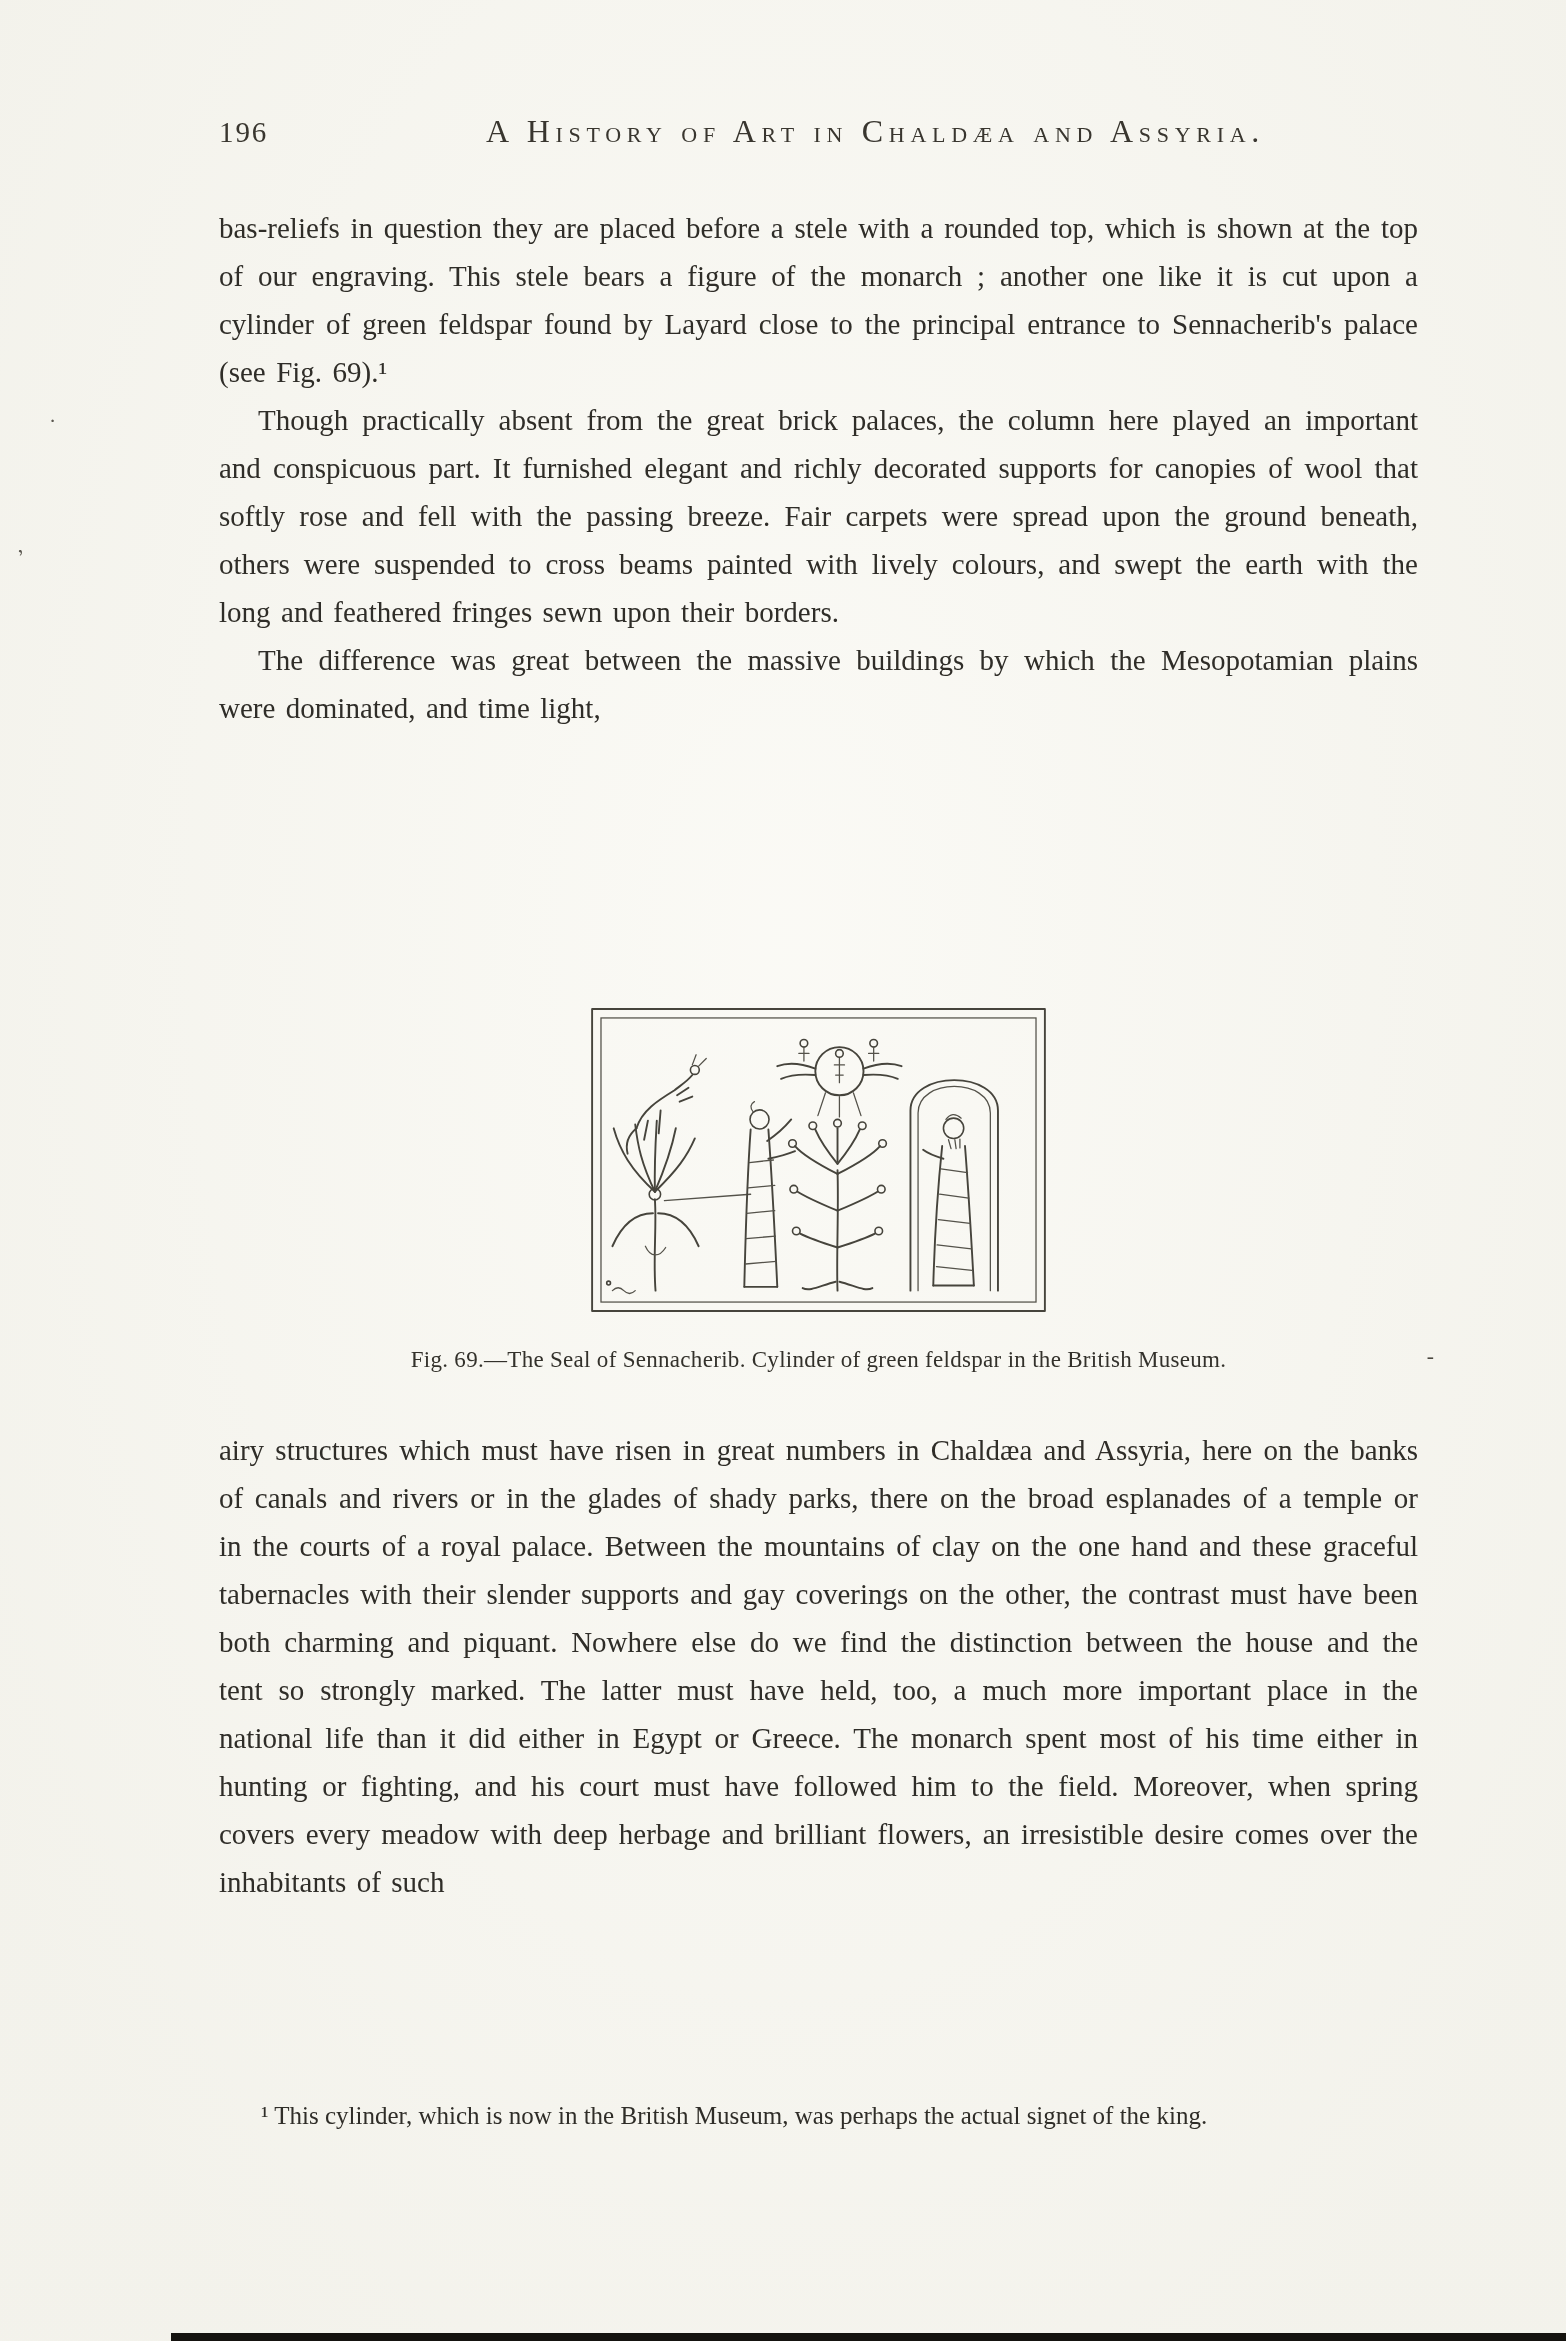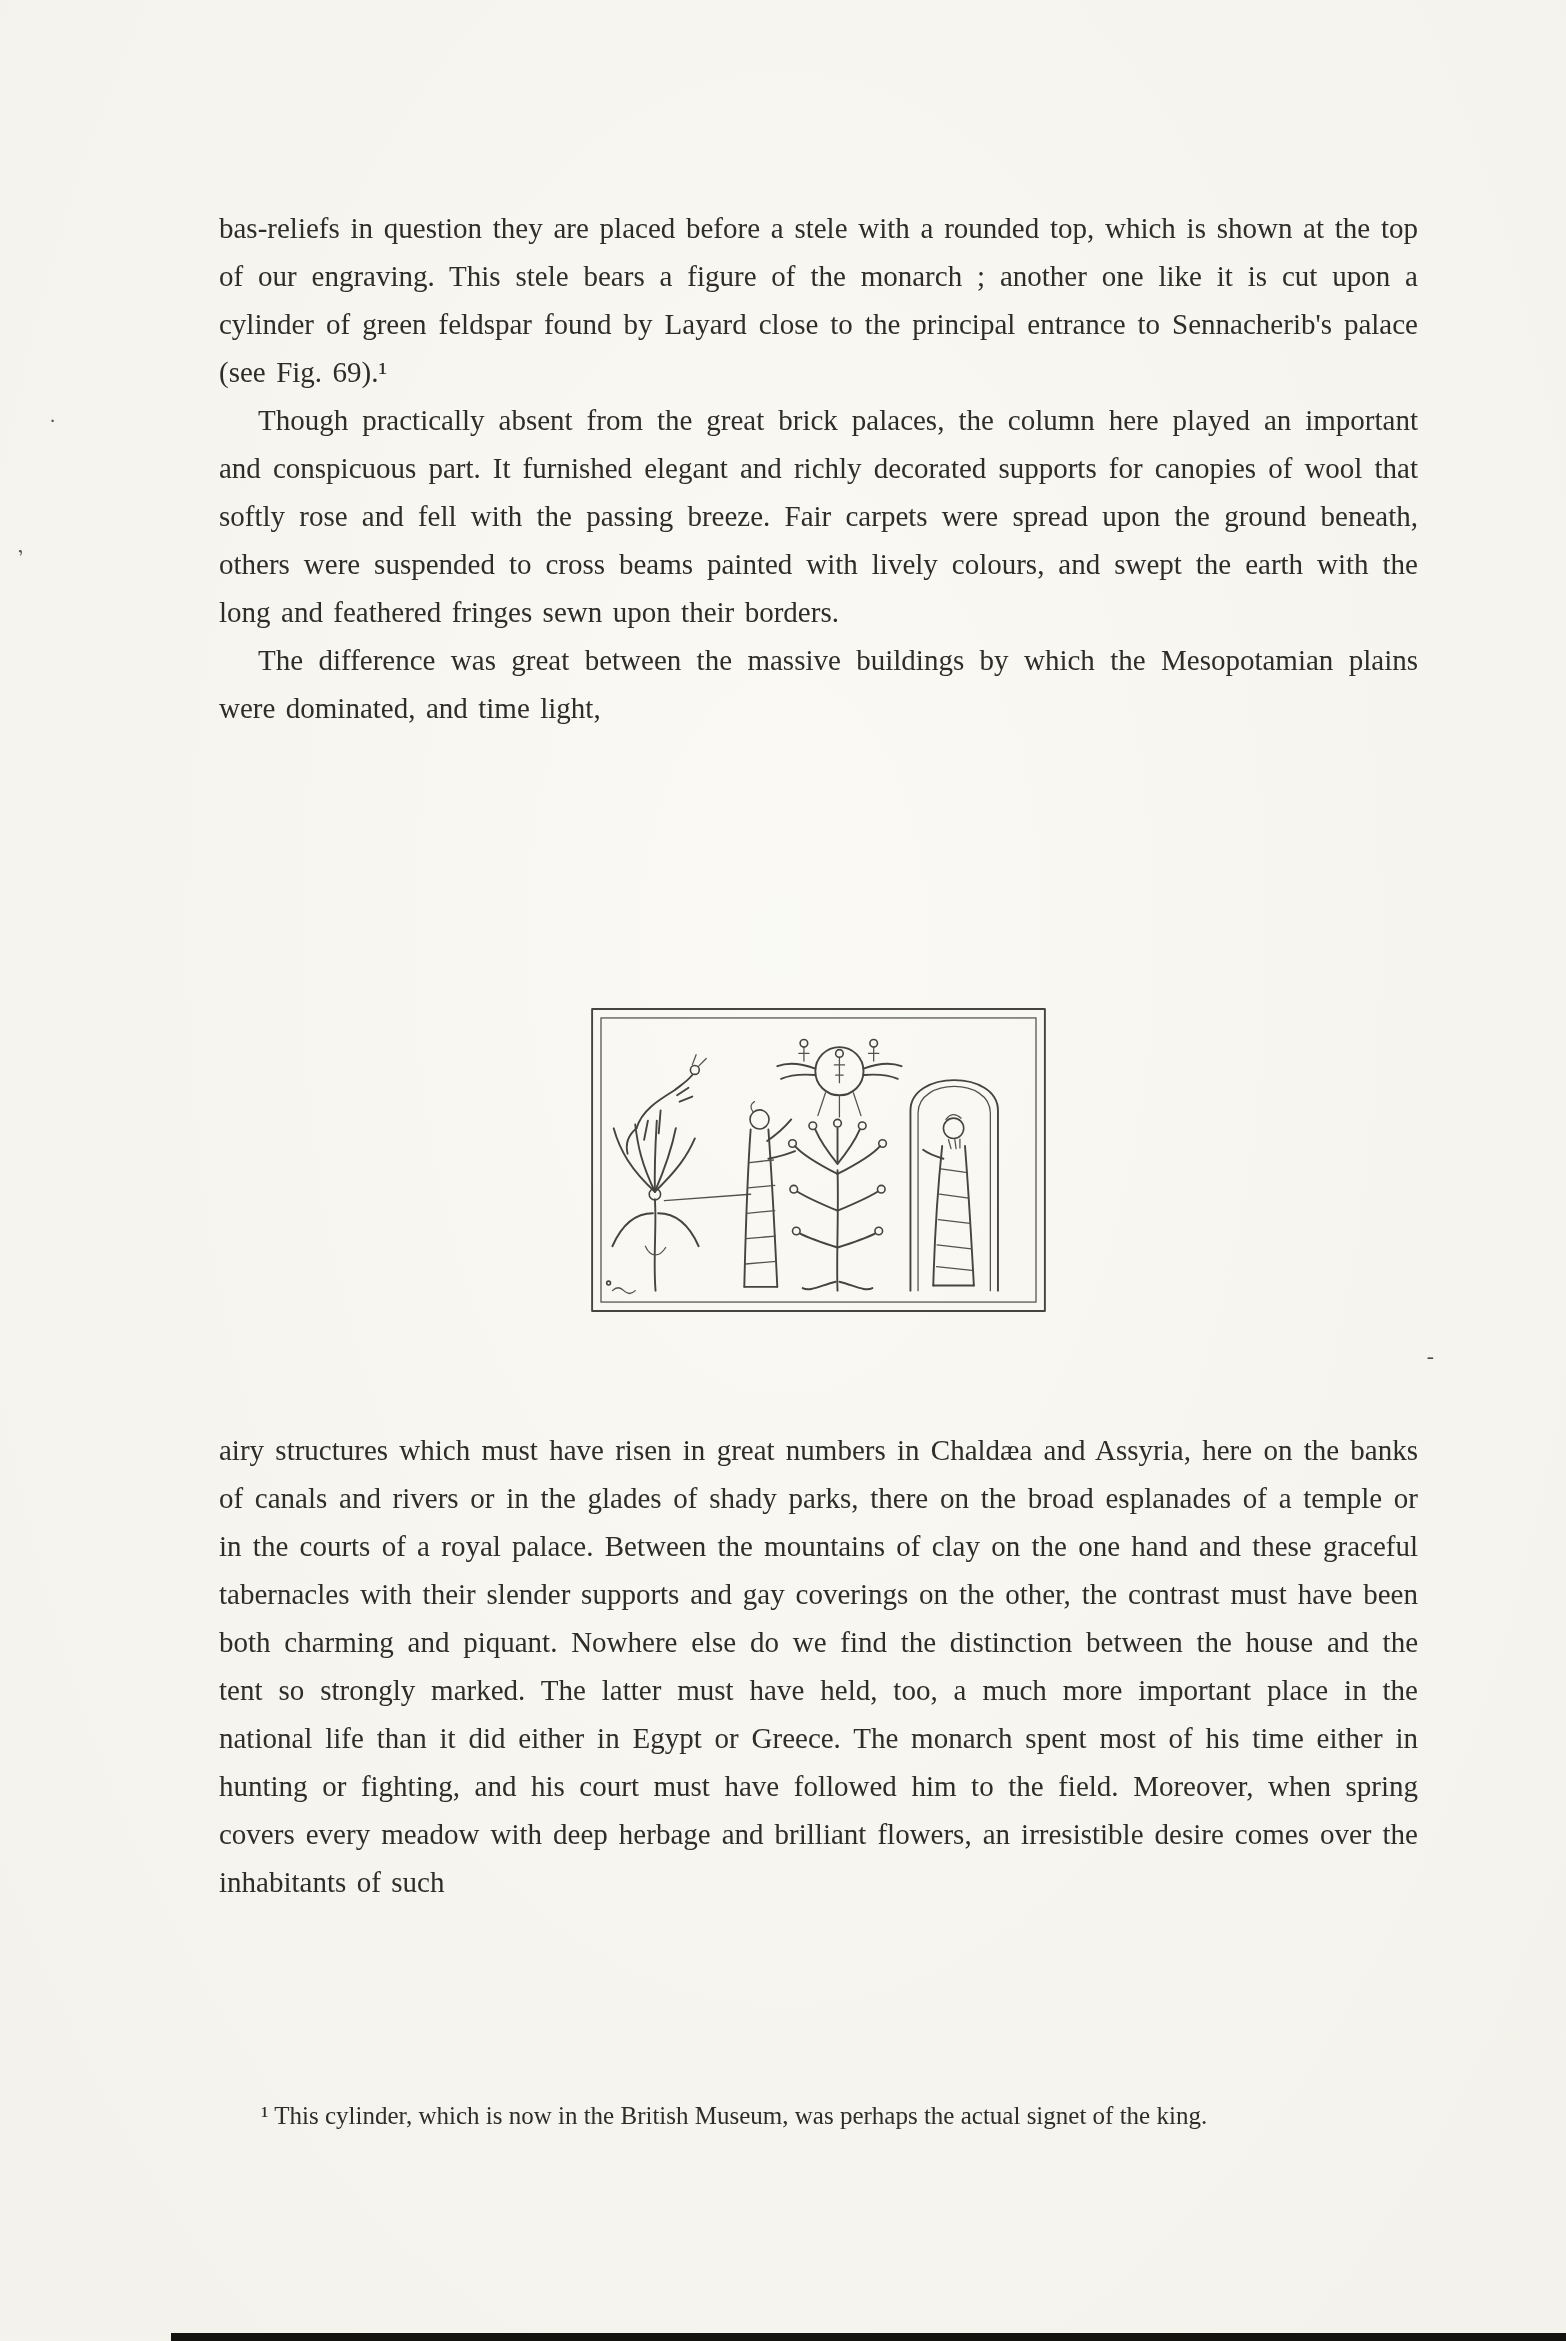--- a/index.html
+++ b/index.html
@@ -115,20 +115,24 @@
   }
   svg .stroke { fill: none; stroke: #46443c; stroke-width: 3; stroke-linecap: round; stroke-linejoin: round; }
   svg .stroke-thin { fill: none; stroke: #54524a; stroke-width: 2; stroke-linecap: round; }
   svg .dot { fill: none; stroke: #46443c; stroke-width: 2.5; }
 </style>
 </head>
 <body>
 
 <div class="page">
 
+  <div class="page-header">
+    <span class="page-number">196</span>
+    <span class="running-title">A History of Art in Chaldæa and Assyria.</span>
+  </div>
 
   <div class="text-block text-block-top">
     <p class="body-para no-indent">bas-reliefs in question they are placed before a stele with a rounded top, which is shown at the top of our engraving.  This stele bears a figure of the monarch ; another one like it is cut upon a cylinder of green feldspar found by Layard close to the principal entrance to Sennacherib's palace (see Fig. 69).¹</p>
     <p class="body-para">Though practically absent from the great brick palaces, the column here played an important and conspicuous part.  It furnished elegant and richly decorated supports for canopies of wool that softly rose and fell with the passing breeze.  Fair carpets were spread upon the ground beneath, others were suspended to cross beams painted with lively colours, and swept the earth with the long and feathered fringes sewn upon their borders.</p>
     <p class="body-para">The difference was great between the massive buildings by which the Mesopotamian plains were dominated, and time light,</p>
   </div>
 
   <figure class="figure-wrap">
     <span class="engraving-box">
       <svg width="463" height="312" viewBox="0 0 730 492" xmlns="http://www.w3.org/2000/svg">
@@ -209,20 +213,21 @@
         <circle class="dot" cx="578" cy="196" r="16"></circle>
         <path class="stroke-thin" d="M570,214 l4,14 m6,-14 l2,14 m6,-15 l0,14"></path>
         <path class="stroke-thin" d="M566,182 q10,-14 24,-2"></path>
         <path class="stroke" d="M560,224 C552,300 548,370 546,444"></path>
         <path class="stroke" d="M596,224 C602,300 606,370 610,444"></path>
         <path class="stroke" d="M546,444 L610,444"></path>
         <path class="stroke-thin" d="M558,260 l42,6 M556,300 l46,6 M554,340 l50,6 M552,380 l54,6 M551,414 l56,6"></path>
         <path class="stroke" d="M562,244 C548,240 538,236 530,230"></path>
       </svg>
     </span>
+    <figcaption class="figure-caption">Fig. 69.—The Seal of Sennacherib.   Cylinder of green feldspar in the British Museum.</figcaption>
   </figure>
 
   <div class="text-block text-block-bottom">
     <p class="body-para no-indent">airy structures which must have risen in great numbers in Chaldæa and Assyria, here on the banks of canals and rivers or in the glades of shady parks, there on the broad esplanades of a temple or in the courts of a royal palace.  Between the mountains of clay on the one hand and these graceful tabernacles with their slender supports and gay coverings on the other, the contrast must have been both charming and piquant.  Nowhere else do we find the distinction between the house and the tent so strongly marked.  The latter must have held, too, a much more important place in the national life than it did either in Egypt or Greece. The monarch spent most of his time either in hunting or fighting, and his court must have followed him to the field.  Moreover, when spring covers every meadow with deep herbage and brilliant flowers, an irresistible desire comes over the inhabitants of such</p>
   </div>
 
   <p class="footnote">¹ This cylinder, which is now in the British Museum, was perhaps the actual signet of the king.</p>
 
   <span class="scan-mark m1">·</span>
   <span class="scan-mark m2">’</span>

